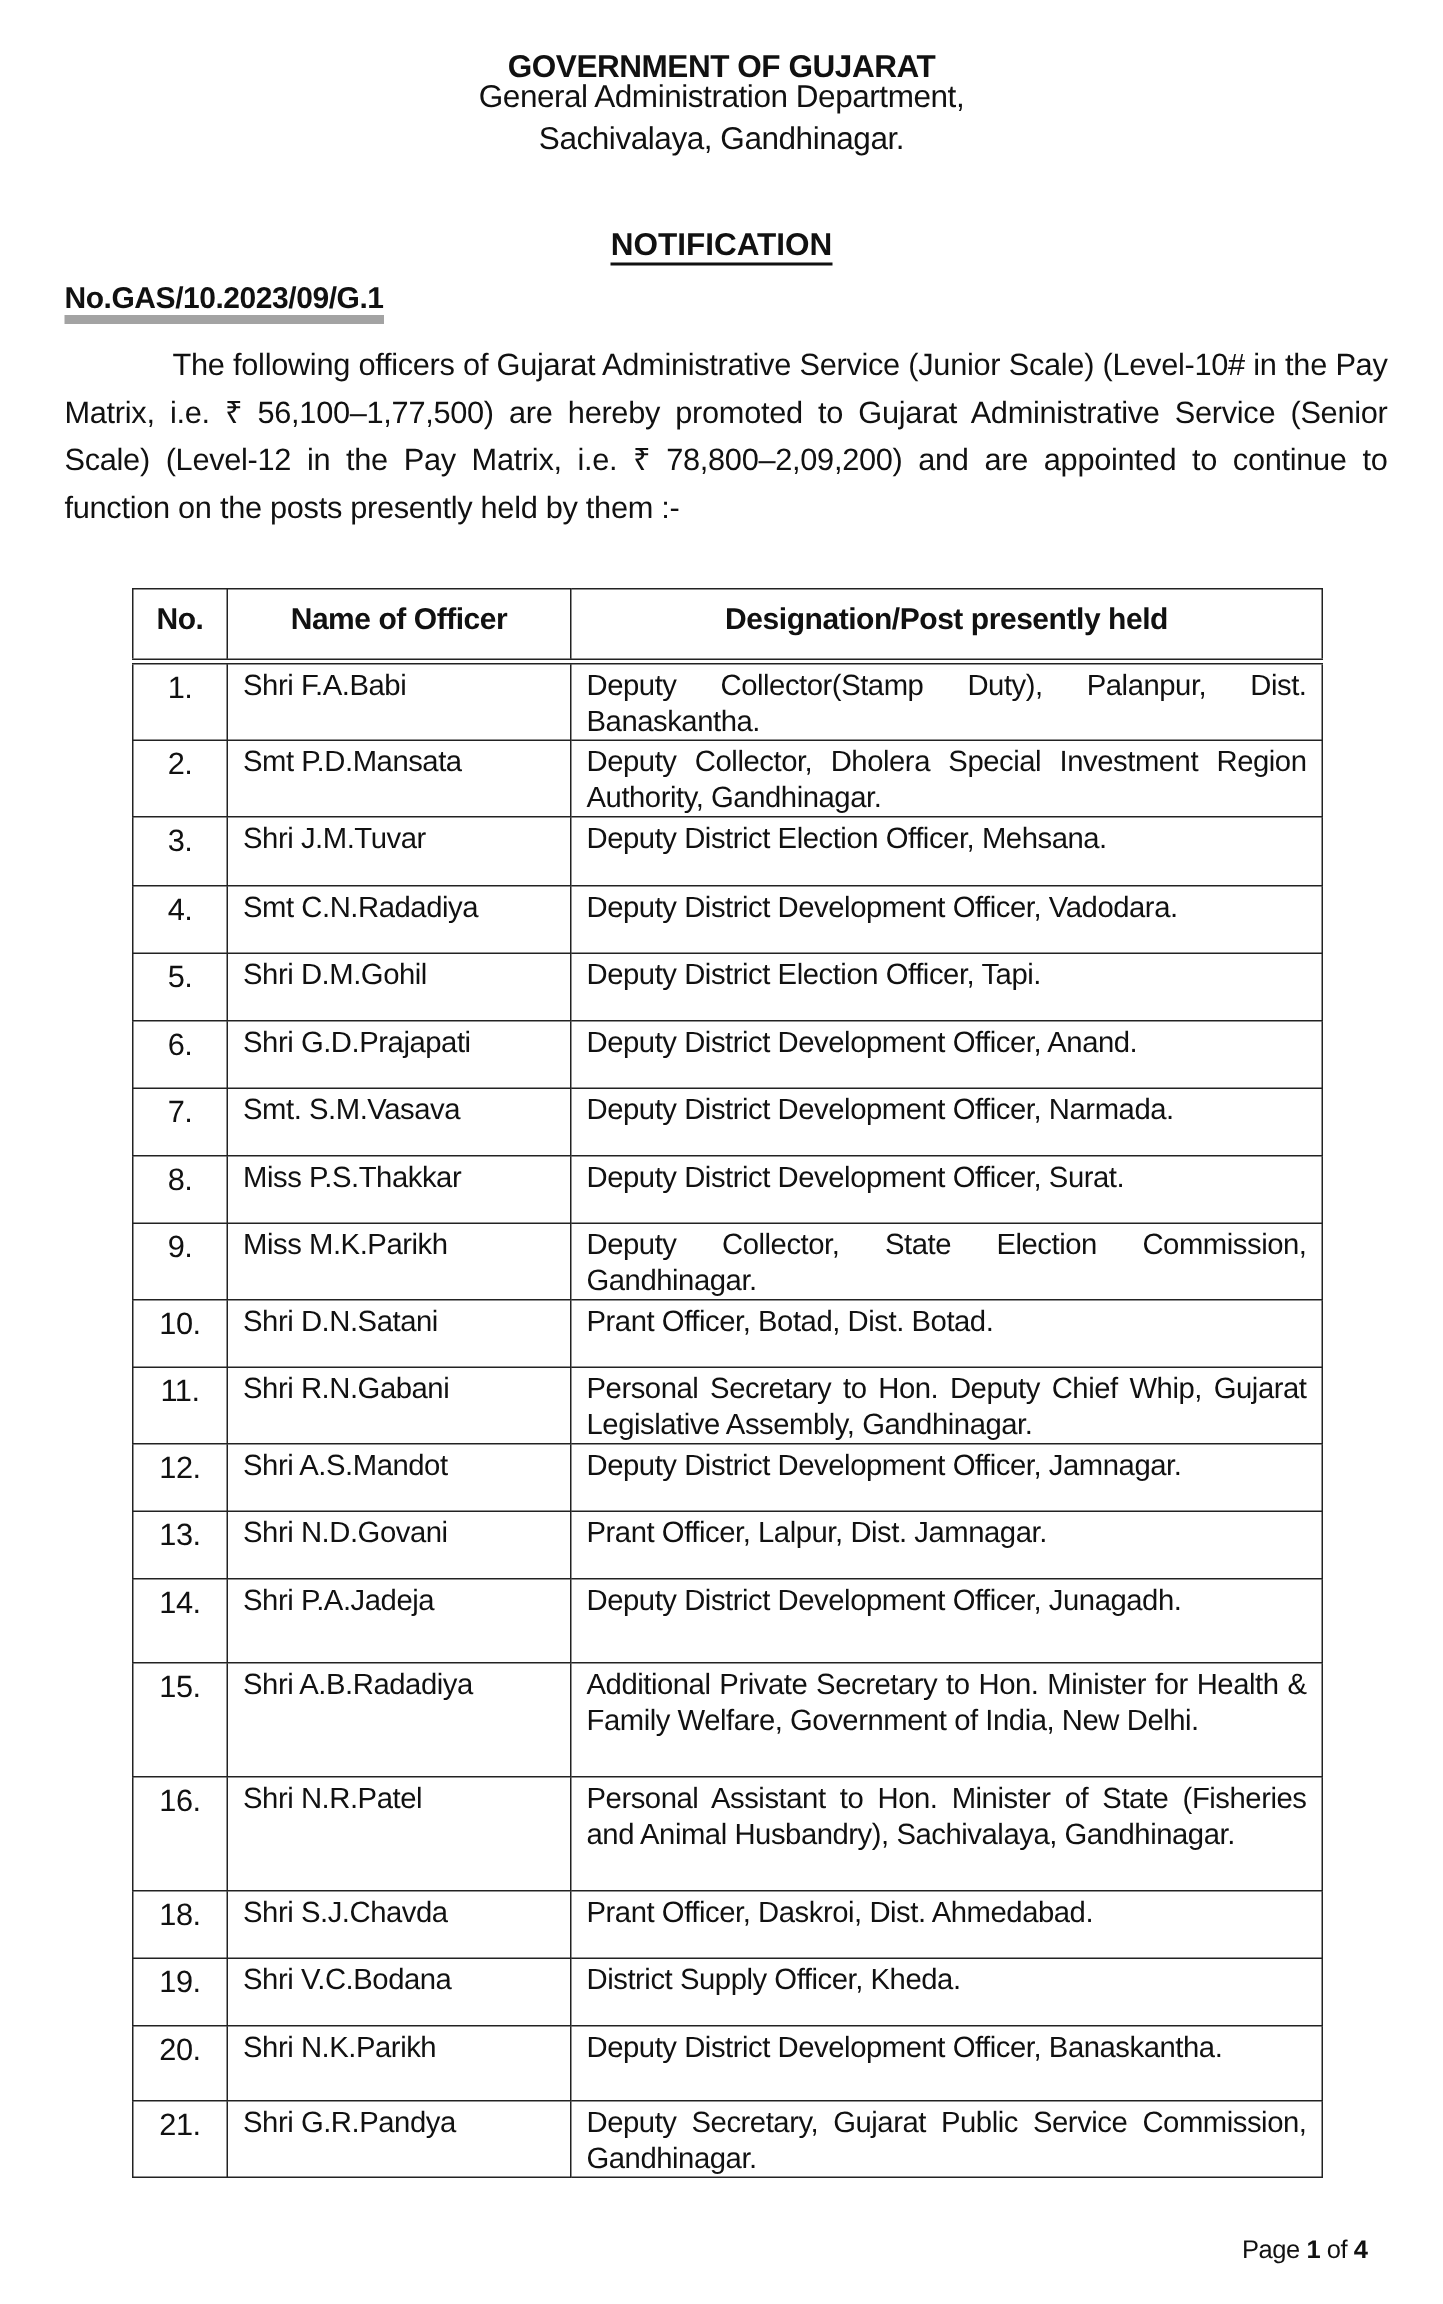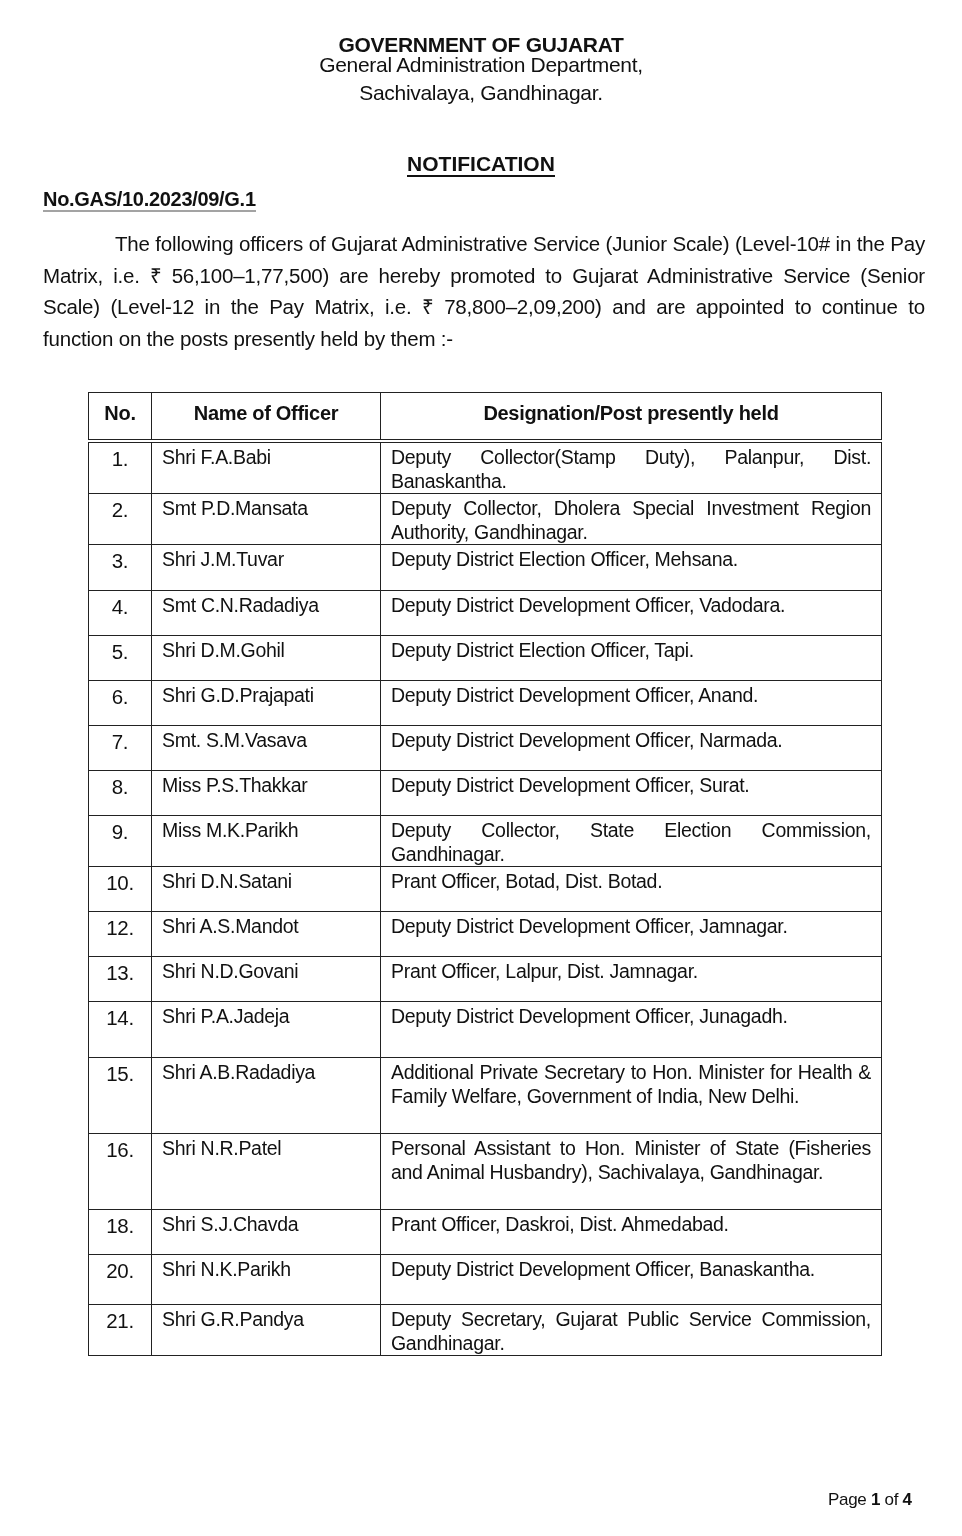--- a/index.html
+++ b/index.html
@@ -9,21 +9,21 @@
   }
   .page { position: absolute; left: 0; top: 0; width: 962px; height: 1536px; }
   .hdr { position: absolute; left: 0; width: 962px; text-align: center; font-size: 21px; line-height: 28px; letter-spacing: -0.3px; }
   .hdr.title { top: 31px; font-weight: bold; }
   .hdr.l2 { top: 51px; }
   .hdr.l3 { top: 79px; }
   .hdr.l4 { top: 106px; }
   .hdr sup { font-size: 12px; vertical-align: 9px; line-height: 0; }
   .notif { position: absolute; top: 152px; left: 0; width: 962px; text-align: center; font-size: 21px; font-weight: bold; }
   .notif span { border-bottom: 2px solid #111; padding-bottom: 0; }
-  .refno { position: absolute; top: 188px; left: 43px; font-size: 20px; font-weight: bold; border-bottom: 2px solid #a3a3a3; line-height: 22px; letter-spacing: -0.3px; }
+  .refno { position: absolute; top: 188px; left: 43px; font-size: 20px; font-weight: bold; border-bottom: 6px solid #a3a3a3; line-height: 22px; letter-spacing: -0.3px; }
   .para {
     position: absolute; top: 228px; left: 43px; width: 882px;
     font-size: 20.5px; line-height: 31.5px; text-align: justify; text-indent: 72px; letter-spacing: -0.2px;
   }
   table.officers {
     position: absolute; top: 392px; left: 88px; width: 794px;
     border-collapse: collapse; font-size: 19.5px; letter-spacing: -0.3px;
   }
   table.officers th, table.officers td { border: 1.6px solid #222; vertical-align: top; }
   table.officers th { font-weight: bold; font-size: 20px; height: 40px; vertical-align: middle; padding: 0 2px 6px; }
@@ -100,20 +100,25 @@
         <tr style="height: 50px;">
           <td class="no">9.</td>
           <td class="name">Miss M.K.Parikh</td>
           <td class="post">Deputy Collector, State Election Commission, Gandhinagar.</td>
         </tr>
         <tr style="height: 45px;">
           <td class="no">10.</td>
           <td class="name">Shri D.N.Satani</td>
           <td class="post">Prant Officer, Botad, Dist. Botad.</td>
         </tr>
+        <tr style="height: 50px;">
+          <td class="no">11.</td>
+          <td class="name">Shri R.N.Gabani</td>
+          <td class="post">Personal Secretary to Hon. Deputy Chief Whip, Gujarat Legislative Assembly, Gandhinagar.</td>
+        </tr>
         <tr style="height: 45px; margin-top: 41px;">
           <td class="no">12.</td>
           <td class="name">Shri A.S.Mandot</td>
           <td class="post">Deputy District Development Officer, Jamnagar.</td>
         </tr>
         <tr style="height: 45px;">
           <td class="no">13.</td>
           <td class="name">Shri N.D.Govani</td>
           <td class="post">Prant Officer, Lalpur, Dist. Jamnagar.</td>
         </tr>
@@ -130,20 +135,25 @@
         <tr style="height: 76px;">
           <td class="no">16.</td>
           <td class="name">Shri N.R.Patel</td>
           <td class="post">Personal Assistant to Hon. Minister of State (Fisheries and Animal Husbandry), Sachivalaya, Gandhinagar.</td>
         </tr>
         <tr style="height: 45px; padding-left: 12px;">
           <td class="no">18.</td>
           <td class="name">Shri S.J.Chavda</td>
           <td class="post">Prant Officer, Daskroi, Dist. Ahmedabad.</td>
         </tr>
+        <tr style="height: 45px;">
+          <td class="no">19.</td>
+          <td class="name">Shri V.C.Bodana</td>
+          <td class="post">District Supply Officer, Kheda.</td>
+        </tr>
         <tr style="height: 50px;">
           <td class="no">20.</td>
           <td class="name">Shri N.K.Parikh</td>
           <td class="post">Deputy District Development Officer, Banaskantha.</td>
         </tr>
         <tr style="height: 50px;">
           <td class="no">21.</td>
           <td class="name">Shri G.R.Pandya</td>
           <td class="post">Deputy Secretary, Gujarat Public Service Commission, Gandhinagar.</td>
         </tr>

